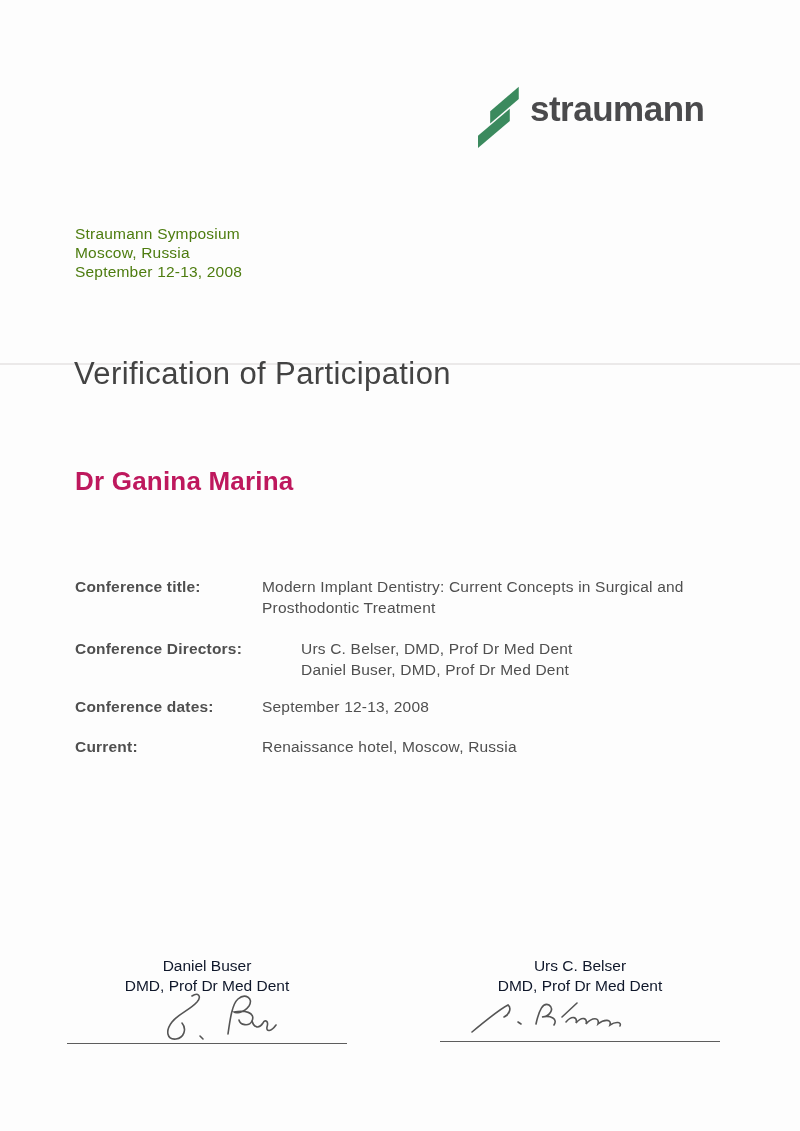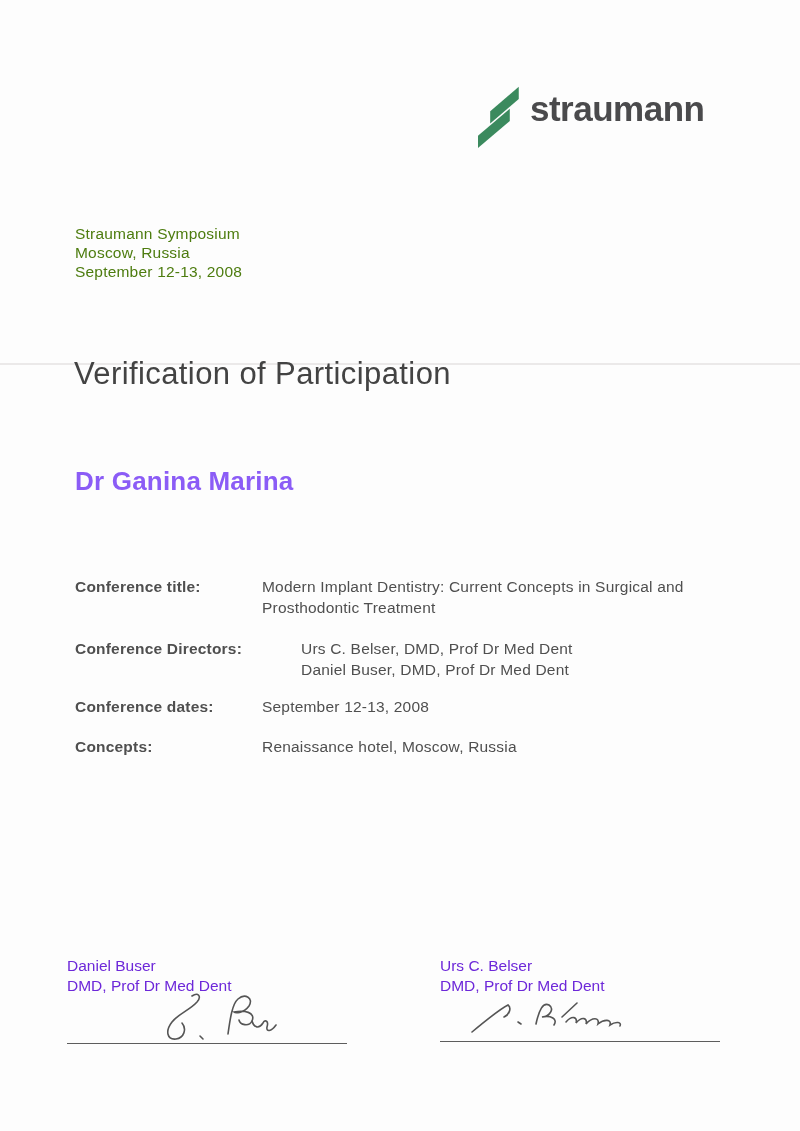--- a/index.html
+++ b/index.html
@@ -28,34 +28,34 @@
 
   
   .title {
     position: absolute; left: 74px; top: 356px;
     font-size: 31px; font-weight: 400; color: #434343; letter-spacing: 0.4px;
   }
 
   
   .recipient {
     position: absolute; left: 75px; top: 466px;
-    font-size: 26px; font-weight: 700; color: #8b5cf6; letter-spacing: 0.2px;
+    font-size: 26px; font-weight: 700; color: #be185d; letter-spacing: 0.2px;
   }
 
   
   .detail-row { position: absolute; left: 75px; display: flex; font-size: 15.5px; line-height: 21px; color: #4f4f4f; letter-spacing: 0.2px; }
   .detail-label { width: 187px; flex: 0 0 187px; font-weight: bold; }
   .detail-value { width: 440px; }
   .row-1 { top: 576px; }
   .row-2 { top: 638px; gap: 39px; }
   .row-3 { top: 696px; }
   .row-4 { top: 736px; }
 
   
-  .sig-block { position: absolute; width: 280px; font-size: 15.5px; line-height: 20px; color: #6d28d9; }
+  .sig-block { position: absolute; width: 280px; text-align: center; font-size: 15.5px; line-height: 20px; color: #0f172a; }
   .sig-left { left: 67px; top: 956px; }
   .sig-right { left: 440px; top: 956px; }
   .sig-art { position: absolute; }
   .sig-art-left { left: 150px; top: 990px; }
   .sig-art-right { left: 470px; top: 998px; }
   .sig-line { position: absolute; width: 280px; height: 0; border-top: 1.6px solid #5d5d5d; }
   .sig-line-left { left: 67px; top: 1043px; }
   .sig-line-right { left: 440px; top: 1041px; }
 </style>
 </head>
@@ -100,21 +100,21 @@
   </div>
 
   <div class="detail-row row-3">
     <div class="detail-label">Conference dates:</div>
     <div class="detail-value">
       <div>September 12-13, 2008</div>
     </div>
   </div>
 
   <div class="detail-row row-4">
-    <div class="detail-label">Concepts:</div>
+    <div class="detail-label">Current:</div>
     <div class="detail-value">
       <div>Renaissance hotel, Moscow, Russia</div>
     </div>
   </div>
 
   <div class="sig-block sig-left">
     <div>Daniel Buser</div>
     <div>DMD, Prof Dr Med Dent</div>
   </div>
   <svg class="sig-art sig-art-left" width="150" height="58" viewBox="0 0 150 58" xmlns="http://www.w3.org/2000/svg" fill="none" stroke="#555555" stroke-width="1.6" stroke-linecap="round">

